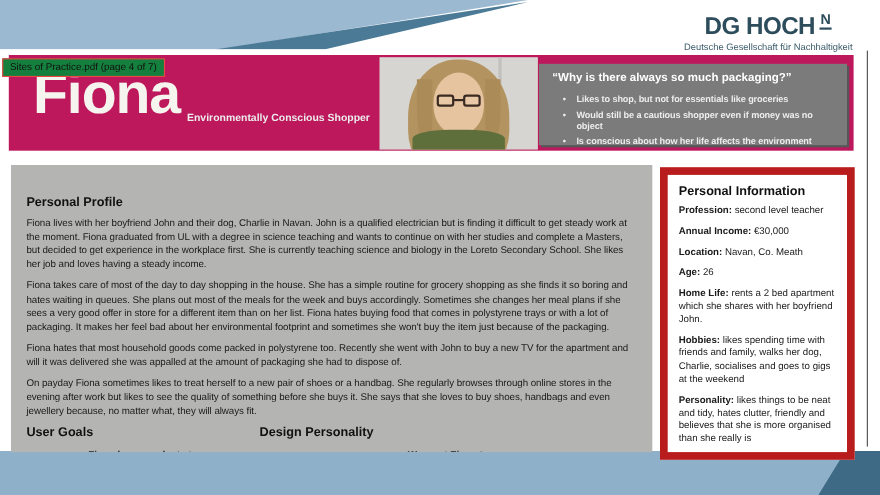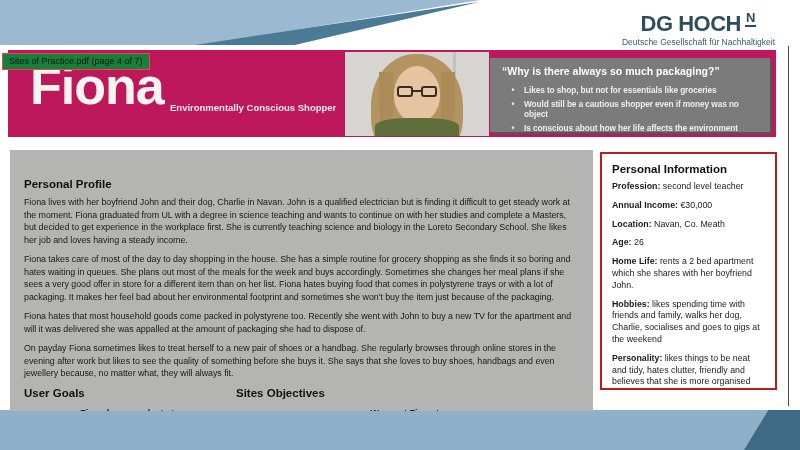--- a/index.html
+++ b/index.html
@@ -96,22 +96,22 @@
   .section-heading { font-size:11.5px; font-weight:bold; color:#111; margin-bottom:6px; }
   .profile-panel p.para {
     font-size:8.9px; line-height:12.5px; color:#191919; margin-bottom:7px;
     letter-spacing:-0.05px;
   }
   .goals-grid { display:grid; grid-template-columns:212px 1fr; margin-top:4px; }
   .goals-grid .gh { font-size:11.5px; font-weight:bold; color:#111; }
   .goals-grid .gp { font-size:9px; font-weight:bold; color:#1a1a1a; margin-top:9px;text-align:center; }
   
   .info-panel {
-    position:absolute; left:600px; top:152px; width:177px; height:238px;
-    background:#ffffff; border:2px solid #b91c1c; padding:9px 10px; overflow:hidden;
+    position:absolute; left:600px; top:152px; width:177px; height:266px;
+    background:#ffffff; border:7px solid #b91c1c; padding:9px 10px; overflow:hidden;
   }
   .info-item { font-size:8.8px; line-height:11.8px; color:#1a1a1a; margin-bottom:7px; }
   .info-item .lbl { font-weight:bold; }
 </style>
 </head>
 <body>
 
 <div class="deco-top-light"></div>
 <div class="deco-top-dark"></div>
 <div class="deco-bottom-strip"></div>
@@ -167,21 +167,21 @@
   <div class="tooltip">Sites of Practice.pdf (page 4 of 7)</div>
 
   <div class="profile-panel">
     <div class="section-heading">Personal Profile</div>
     <p class="para">Fiona lives with her boyfriend John and their dog, Charlie in Navan. John is a qualified electrician but is finding it difficult to get steady work at the moment. Fiona graduated from UL with a degree in science teaching and wants to continue on with her studies and complete a Masters, but decided to get experience in the workplace first. She is currently teaching science and biology in the Loreto Secondary School. She likes her job and loves having a steady income.</p>
     <p class="para">Fiona takes care of most of the day to day shopping in the house. She has a simple routine for grocery shopping as she finds it so boring and hates waiting in queues. She plans out most of the meals for the week and buys accordingly. Sometimes she changes her meal plans if she sees a very good offer in store for a different item than on her list. Fiona hates buying food that comes in polystyrene trays or with a lot of packaging. It makes her feel bad about her environmental footprint and sometimes she won't buy the item just because of the packaging.</p>
     <p class="para">Fiona hates that most household goods come packed in polystyrene too. Recently she went with John to buy a new TV for the apartment and will it was delivered she was appalled at the amount of packaging she had to dispose of.</p>
     <p class="para">On payday Fiona sometimes likes to treat herself to a new pair of shoes or a handbag. She regularly browses through online stores in the evening after work but likes to see the quality of something before she buys it. She says that she loves to buy shoes, handbags and even jewellery because, no matter what, they will always fit.</p>
     <div class="goals-grid">
       <div class="gh">User Goals</div>
-      <div class="gh">Sites Objectives</div>
+      <div class="gh">Design Personality</div>
       <div class="gp">Fiona buys products to</div>
       <div class="gp">We want Fiona to</div>
     </div>
   </div>
 
   <div class="info-panel">
     <div class="section-heading">Personal Information</div>
     <p class="info-item">
       <span class="lbl">Profession:</span>
       <span>second level teacher</span>

